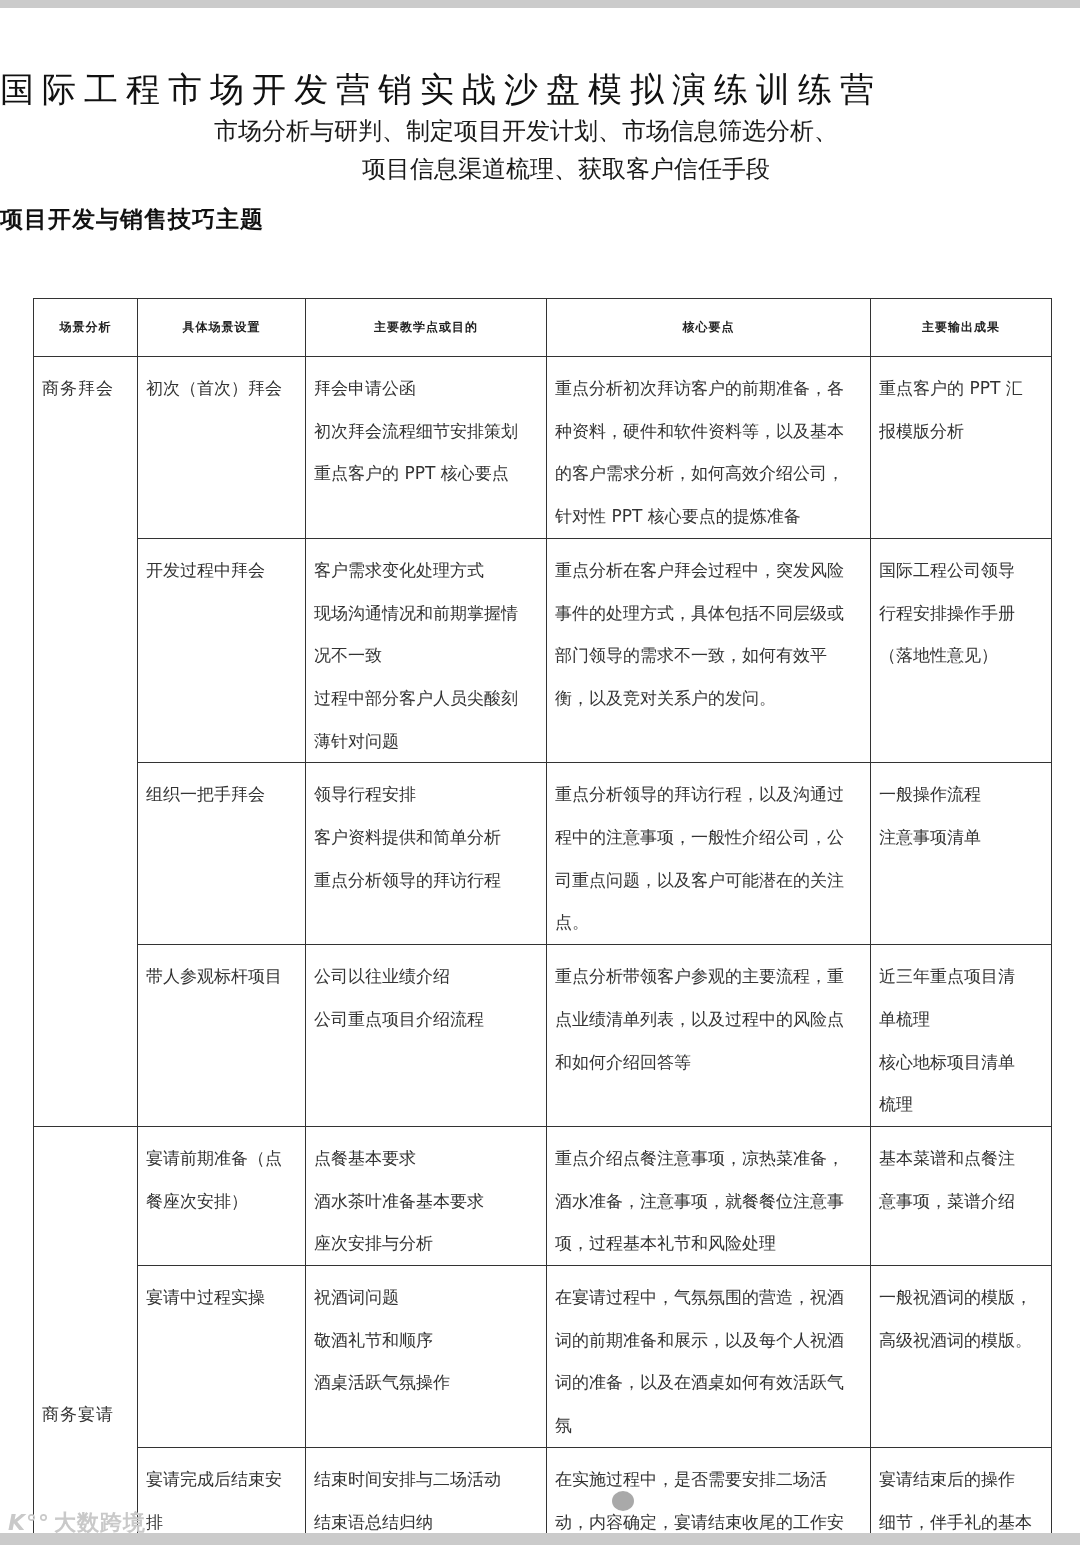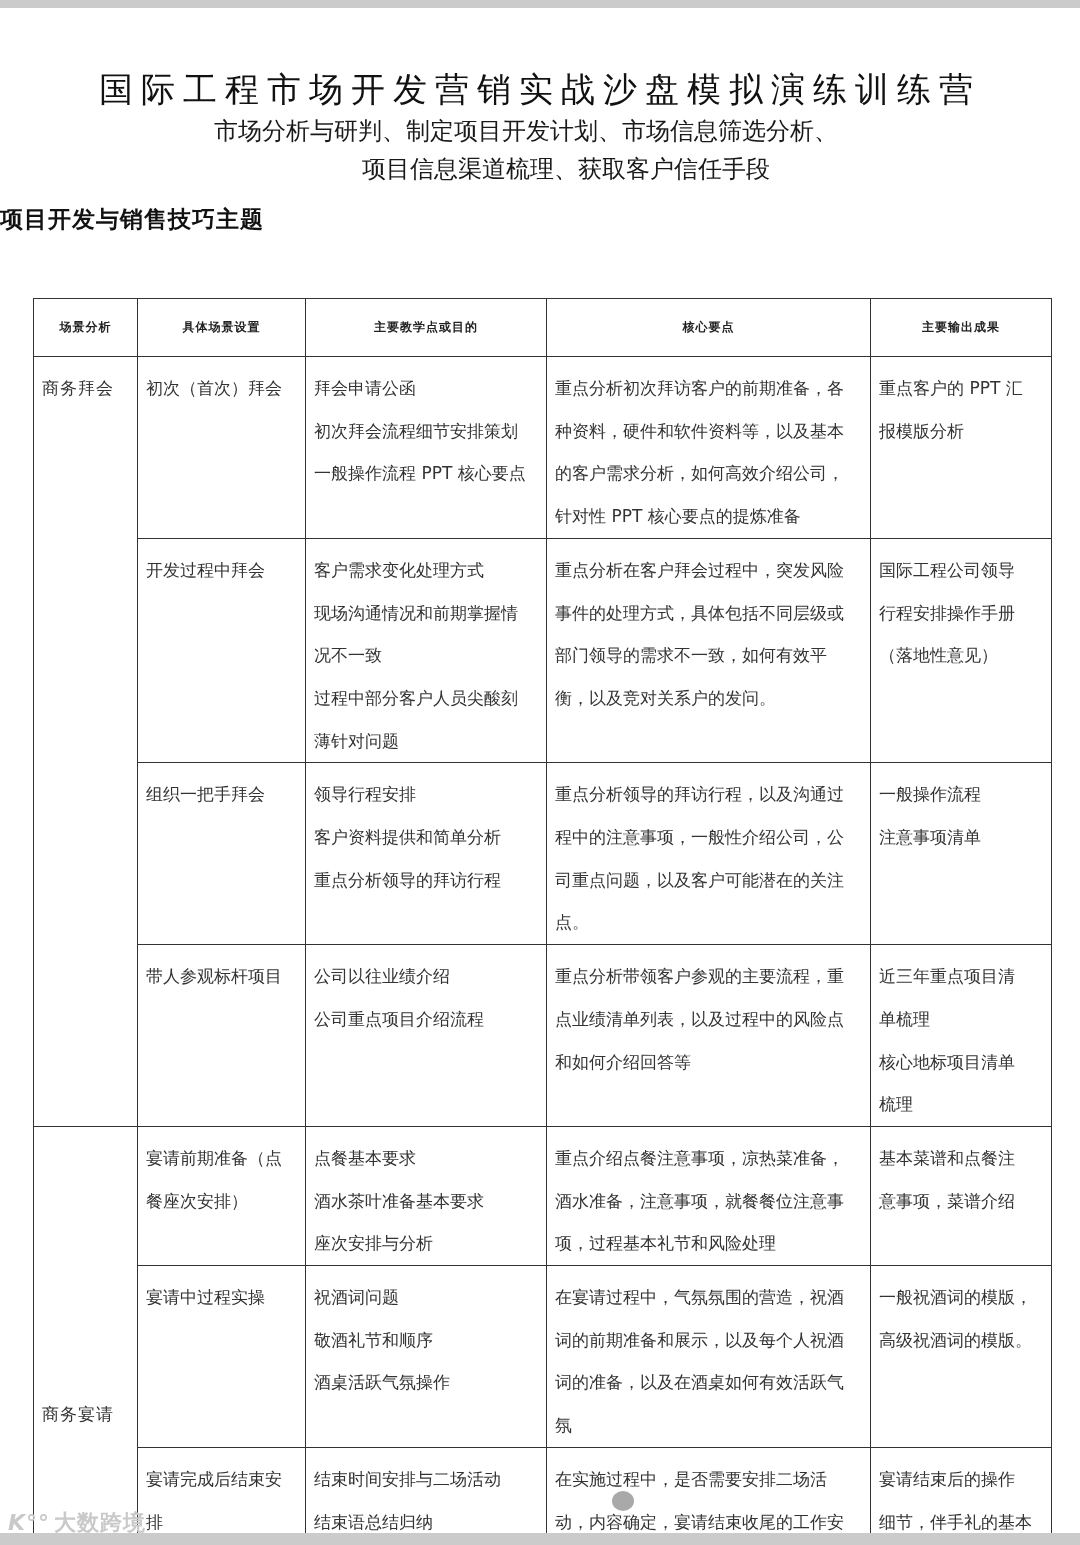--- a/index.html
+++ b/index.html
@@ -6,21 +6,21 @@
     body {
       width: 1080px; height: 1545px; position: relative; overflow: hidden;
       background: #ffffff;
       font-family: "DejaVu Sans", "Liberation Sans", sans-serif;
       color: #2a2a2a;
     }
     .top-band { position: absolute; left: 0; top: 0; width: 1080px; height: 8px; background: #cbcbcb; }
     .bottom-band { position: absolute; left: 0; top: 1533px; width: 1080px; height: 12px; background: #cbcbcb; }
 
     .title {
-      position: absolute; left: 0; top: 66px; width: 1080px; text-align: center;
+      position: absolute; left: 0; top: 66px; width: 1080px; 
       font-family: "DejaVu Serif", "Liberation Serif", serif;
       font-size: 34px; letter-spacing: 8px; color: #111; line-height: 46px;
     }
     .subtitle {
       position: absolute; left: 0; width: 1052px; text-align: center;
       font-family: "DejaVu Serif", "Liberation Serif", serif;
       font-size: 24px; color: #1a1a1a; line-height: 32px;
     }
     .subtitle.l1 { top: 115px; }
     .subtitle.l2 { top: 153px; padding-left: 40px; }
@@ -92,21 +92,21 @@
   </thead>
   <tbody id="tbody">
       <tr style="height: 171px;">
         <td class="cat" rowspan="4">商务拜会</td>
         <td>
           <span class="line">初次（首次）拜会</span>
         </td>
         <td>
           <span class="line">拜会申请公函</span>
           <span class="line">初次拜会流程细节安排策划</span>
-          <span class="line">一般操作流程 PPT 核心要点</span>
+          <span class="line">重点客户的 PPT 核心要点</span>
         </td>
         <td>
           <span class="line">重点分析初次拜访客户的前期准备，各</span>
           <span class="line">种资料，硬件和软件资料等，以及基本</span>
           <span class="line">的客户需求分析，如何高效介绍公司，</span>
           <span class="line">针对性 PPT 核心要点的提炼准备</span>
         </td>
         <td>
           <span class="line">重点客户的 PPT 汇</span>
           <span class="line">报模版分析</span>

